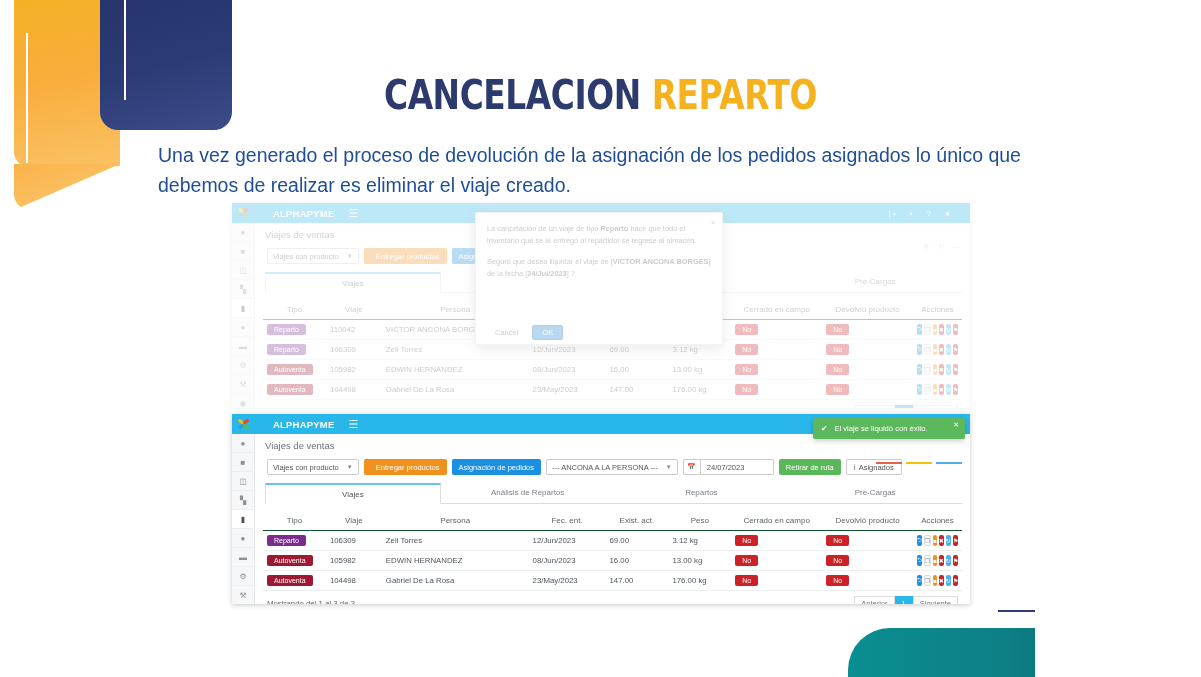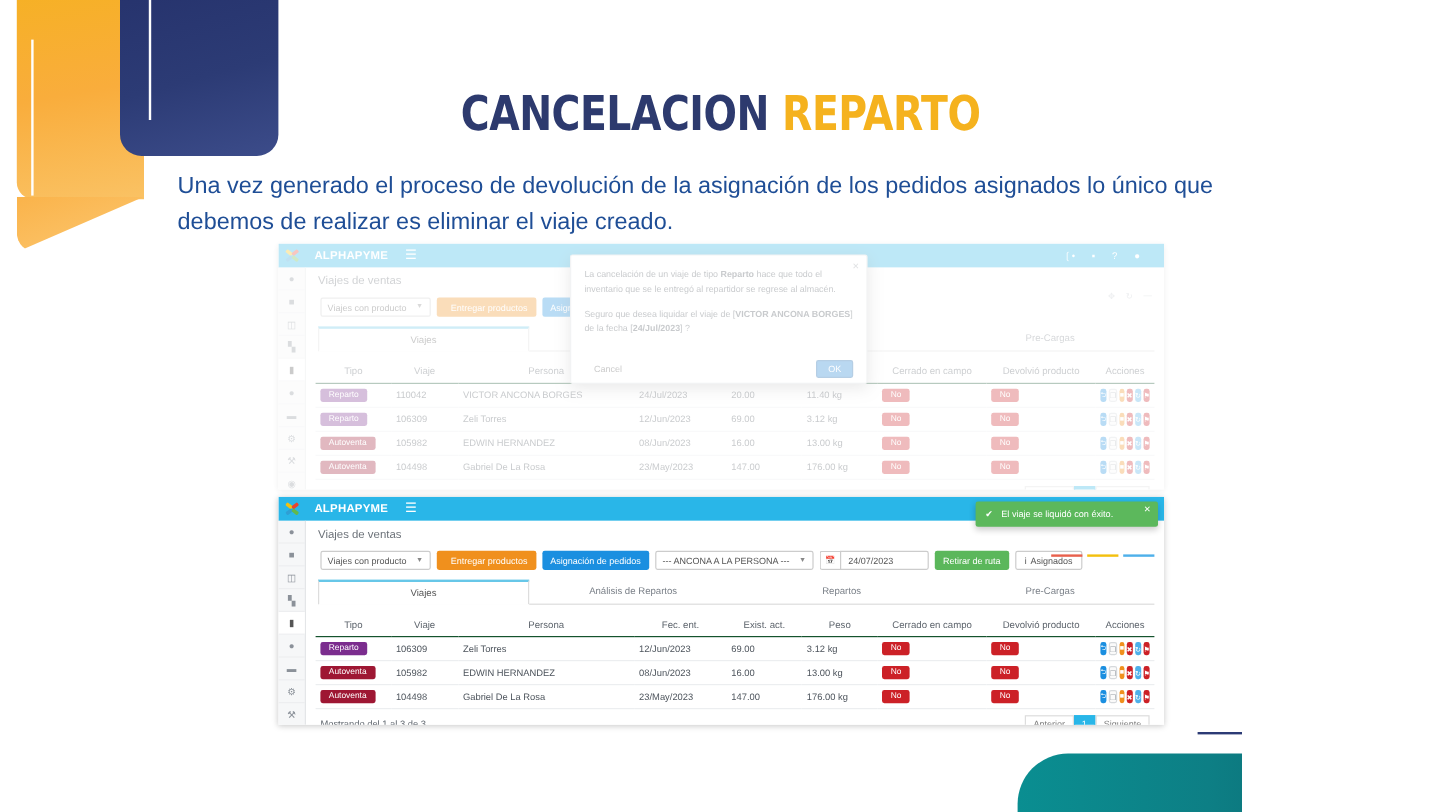--- a/index.html
+++ b/index.html
@@ -45,33 +45,33 @@
   .title {
     position: absolute; left: 0; top: 72px; width: 1201px; text-align: center;
     font-family: "DejaVu Sans", sans-serif;
     font-weight: 700; font-size: 40px; letter-spacing: -0.5px;
     transform: scaleX(0.82); transform-origin: center;
   }
   .title .t1 { color: #2d3a6e; }
   .title .t2 { color: #f5b21e; }
 
   .lead {
-    position: absolute; left: 148px; top: 140px; width: 948px;
+    position: absolute; left: 158px; top: 140px; width: 948px;
     color: #1f4e96; font-size: 19.5px; line-height: 30px; font-weight: 400;
   }
 
   
   .shot { position: absolute; background: #fff; box-shadow: 0 1px 5px rgba(0,0,0,0.22); overflow: hidden; }
   .shot-top { left: 232px; top: 203px; width: 738px; height: 205px; }
   .shot-bot { left: 232px; top: 414px; width: 738px; height: 190px; }
 
   .faded { opacity: 0.30; }
 
   .navbar { height: 20px; background: #29b6e8; display: flex; align-items: center; padding: 0 6px; }
-  .brand { display: flex; align-items: center; gap: 10px; }
+  .brand { display: flex; align-items: center; gap: 21px; }
   .brand-mark { width: 14px; height: 11px; position: relative; }
   .brand-mark span { position: absolute; width: 6px; height: 3px; border-radius: 1px; }
   .bm1 { left: 0; top: 1px; background: #f3c00e; transform: rotate(38deg); }
   .bm2 { left: 5px; top: 1px; background: #e8442f; transform: rotate(-38deg); }
   .bm3 { left: 0; top: 6px; background: #2f9fd4; transform: rotate(-38deg); }
   .bm4 { left: 5px; top: 6px; background: #63b84a; transform: rotate(38deg); }
   .brand-name { color: #fff; font-size: 9.5px; font-weight: 700; letter-spacing: .2px; }
   .hamb { margin-left: 14px; color: #fff; font-size: 11px; line-height: 1; }
   .nav-right { margin-left: auto; display: flex; gap: 14px; padding-right: 14px; color: #fff; font-size: 8px; }
 
@@ -130,21 +130,21 @@
   .pg.cur { background: #29b6e8; color: #fff; border-color: #29b6e8; }
 
   
   .modal {
     position: absolute; left: 243px; top: 9px; width: 248px; background: #fff;
     box-shadow: 0 3px 12px rgba(0,0,0,.28); border: 1px solid #d7dadd; border-radius: 2px; z-index: 9;
   }
   .modal-body { padding: 10px 11px 6px; font-size: 7.4px; color: #4d545c; line-height: 12px; position: relative; }
   .modal-close { position: absolute; right: 6px; top: 4px; color: #9aa0a6; font-size: 7px; }
   .modal-p { margin-bottom: 9px; }
-  .modal-foot { display: flex; justify-content: space-between; gap: 6px; padding: 5px 11px 4px; }
+  .modal-foot { display: flex; justify-content: flex-start; gap: 6px; padding: 5px 11px 4px; margin-top: 25px; }
   .m-cancel { font-size: 7.5px; color: #555; background: #fff; border: 1px solid transparent; padding: 2px 7px; }
   .m-ok { font-size: 7.5px; color: #fff; background: #1b7fd4; border: 1px solid #0f5fa8; padding: 2px 9px; border-radius: 2px; }
 
   
   .toast {
     position: absolute; right: 5px; top: 4px; background: #5cb85c; color: #fff;
     font-size: 7.6px; padding: 6px 20px 6px 8px; border-radius: 2px; display: flex; align-items: center; gap: 7px;
     box-shadow: 0 2px 5px rgba(0,0,0,.2); z-index: 12; min-width: 152px;
   }
   .toast-x { position: absolute; right: 6px; top: 3px; font-size: 7px; }

